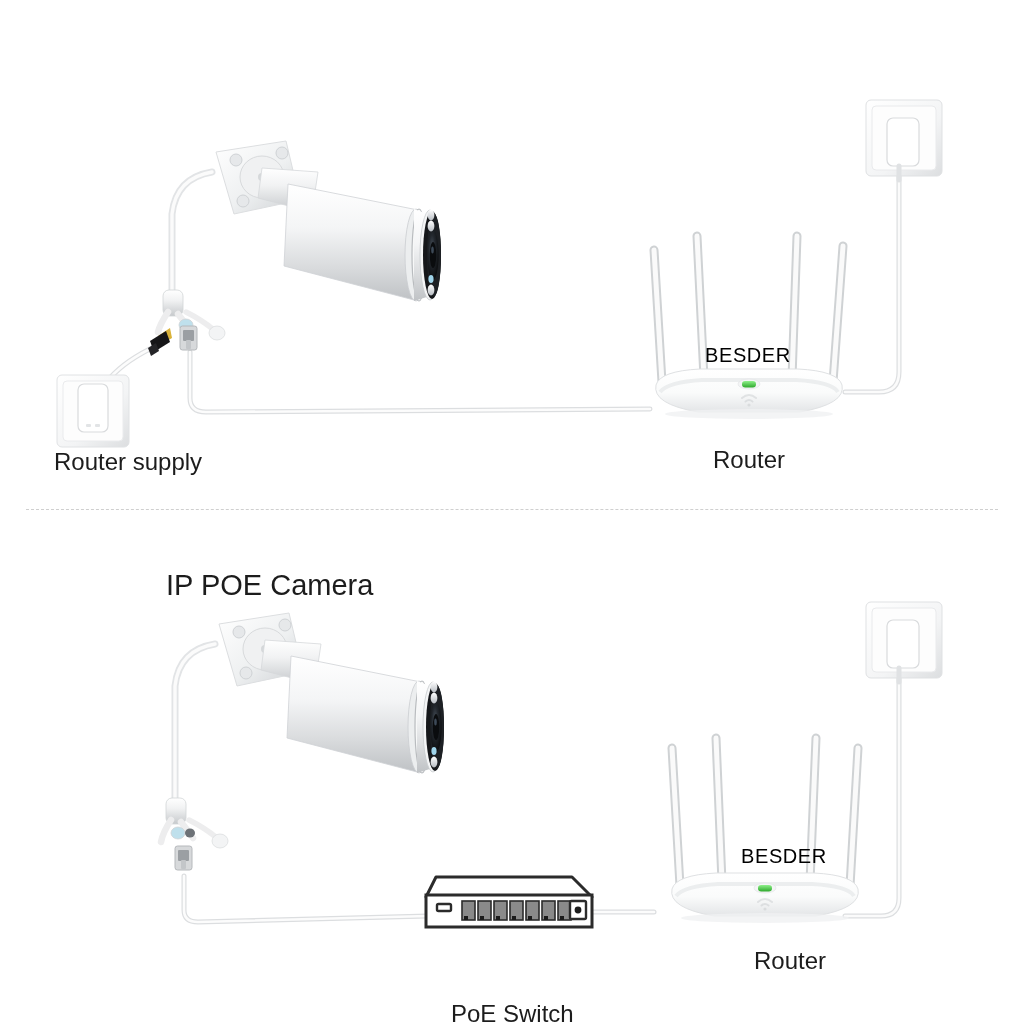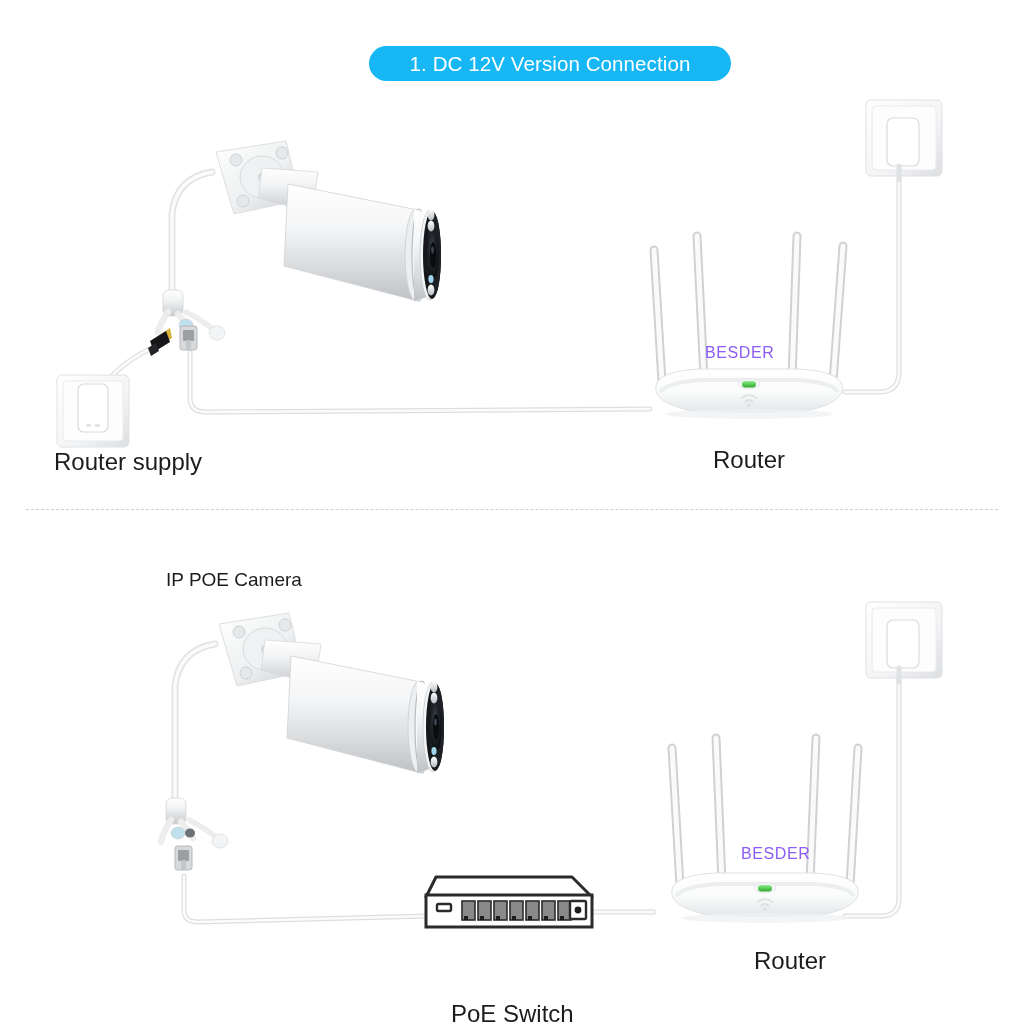--- a/index.html
+++ b/index.html
@@ -12,26 +12,26 @@
     position:absolute;background:#16b7f4;color:#ffffff;
     border-radius:999px;display:flex;align-items:center;justify-content:center;
     letter-spacing:.1px;white-space:nowrap;
   }
   #pill-dc{left:369px;top:46px;width:362px;height:35px;font-size:20.5px;}
   #pill-poe{left:369px;top:540px;width:362px;height:35px;font-size:20.5px;}
 
   
   .cap{position:absolute;white-space:nowrap;color:#1c1c1c;}
   #cap-dccam {left:166px;top:101px;font-size:25px;}
-  #cap-poecam{left:166px;top:569px;font-size:19px;}
+  #cap-poecam{left:166px;top:569px;font-size:29px;}
   #cap-power {left:54px; top:448px;font-size:24px;}
   #cap-router1{left:713px;top:446px;font-size:24px;}
   #cap-router2{left:754px;top:947px;font-size:24px;}
   #cap-switch {left:451px;top:1000px;font-size:24px;}
-  .brand{position:absolute;font-size:16px;color:#8b5cf6;letter-spacing:.6px;white-space:nowrap;}
+  .brand{position:absolute;font-size:20px;color:#000000;letter-spacing:.6px;white-space:nowrap;}
   #brand1{left:705px;top:344px;}
   #brand2{left:741px;top:845px;}
 
   
   #divider{position:absolute;left:26px;top:509px;width:972px;height:0;
      border-top:1.5px dashed #cfcfcf;}
 
   
   #art{position:absolute;left:0;top:0;width:1024px;height:1024px;}
 </style>
@@ -343,21 +343,20 @@
         <g opacity="0.35">
           <path d="M758,902 q7,-6 14,0" fill="none" stroke="#b9bdc0" stroke-width="2" stroke-linecap="round"></path>
           <path d="M761.5,905.5 q3.5,-3 7,0" fill="none" stroke="#b9bdc0" stroke-width="2" stroke-linecap="round"></path>
           <circle cx="765" cy="909" r="1.6" fill="#b9bdc0"></circle>
         </g>
         <ellipse cx="765" cy="918" rx="84" ry="5" fill="#f0f1f2" opacity="0.8"></ellipse>
       </g>
     </g>
   </svg>
 
-  <div class="pill" id="pill-dc">1. DC 12V Version Connection</div>
 
 
   <div class="cap" id="cap-power">Router supply</div>
 
   <div class="brand" id="brand1">BESDER</div>
 
   <div class="cap" id="cap-router1">Router</div>
 
   <div id="divider"></div>
 

